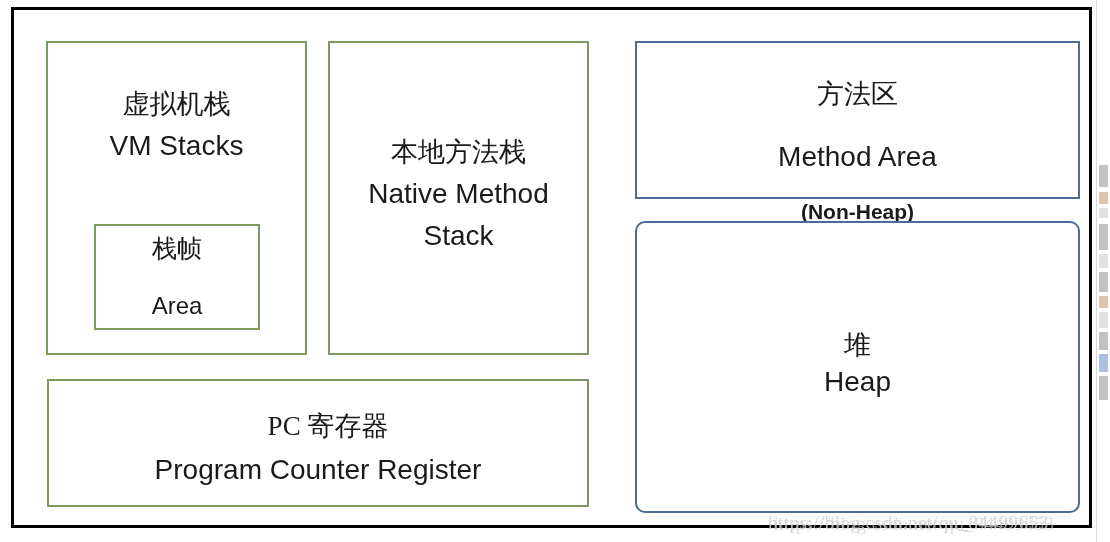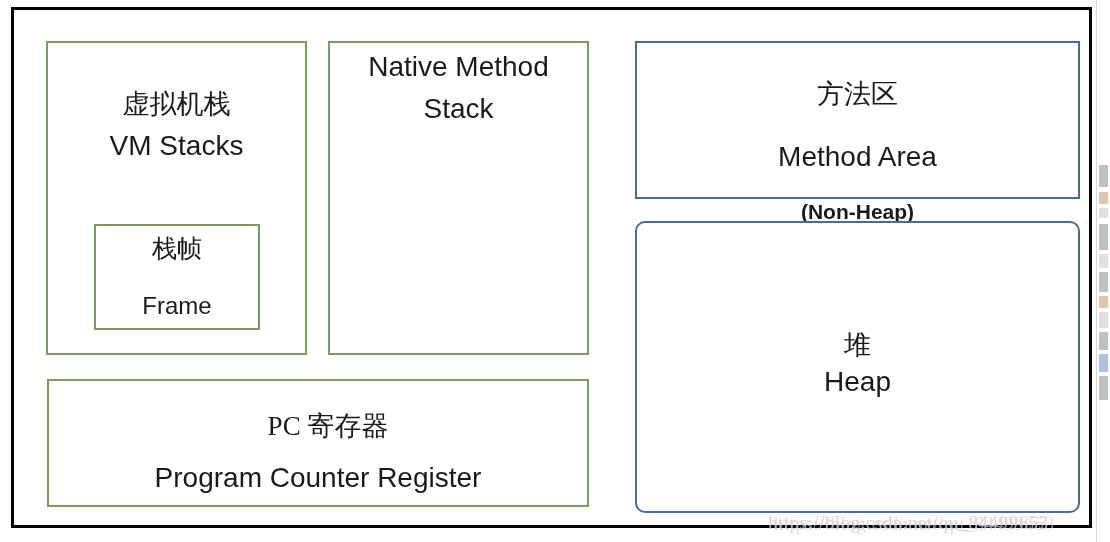--- a/index.html
+++ b/index.html
@@ -105,21 +105,21 @@
   #native-method-stack-box {
     left: 314px; top: 31px; width: 261px; height: 314px;
   }
   #native-method-stack-box .label-cn { margin-top: 93px; }
   #native-method-stack-box .label-en { margin-top: 6px; }
 
   #pc-register-box {
     left: 33px; top: 369px; width: 542px; height: 128px;
   }
   #pc-register-box .label-cn { margin-top: 29px; margin-left: 20px; }
-  #pc-register-box .label-en { margin-top: 16px; }
+  #pc-register-box .label-en { margin-top: 8px; }
 
   #method-area-box {
     left: 621px; top: 31px; width: 445px; height: 158px; gap: 21px;
   }
   #method-area-box .label-cn { margin-top: 35px; }
   #method-area-box .label-en { margin-top: 6px; }
   #method-area-box .label-en.small-bold { margin-top: 2px; }
 
   #heap-box {
     left: 621px; top: 211px; width: 445px; height: 292px;
@@ -152,24 +152,25 @@
 
   <div class="outer-frame">
 
     <div class="box green" id="vm-stacks-box">
       <div class="label-cn">虚拟机栈</div>
       <div class="label-en">VM Stacks</div>
     </div>
 
     <div class="box green" id="frame-box">
       <div class="label-cn">栈帧</div>
-      <div class="label-en">Frame</div>
+      <div class="label-en">Area</div>
     </div>
 
     <div class="box green" id="native-method-stack-box">
+      <div class="label-cn">本地方法栈</div>
       <div class="label-en">Native Method</div>
       <div class="label-en">Stack</div>
     </div>
 
     <div class="box green" id="pc-register-box">
       <div class="label-cn">PC 寄存器</div>
       <div class="label-en">Program Counter Register</div>
     </div>
 
     <div class="box blue" id="method-area-box">

